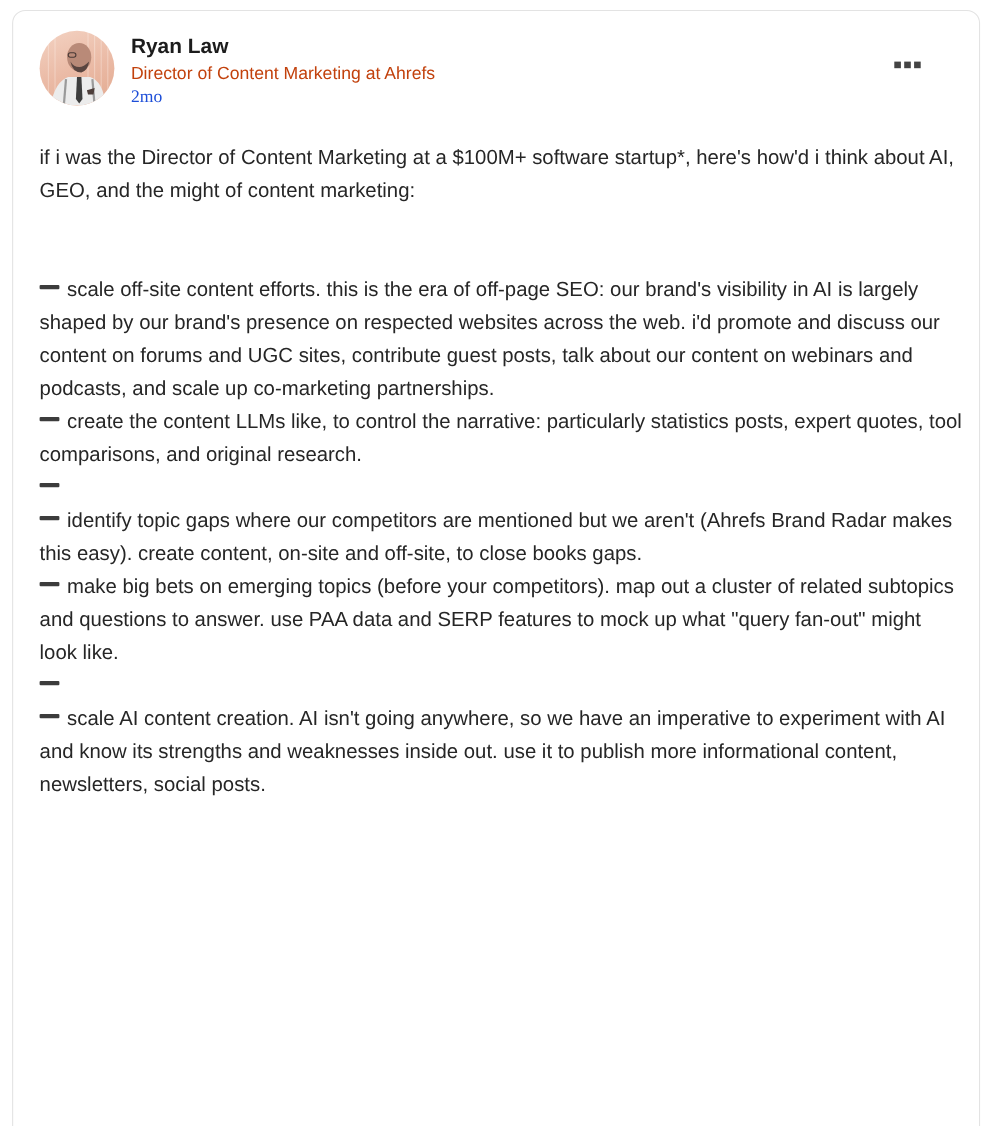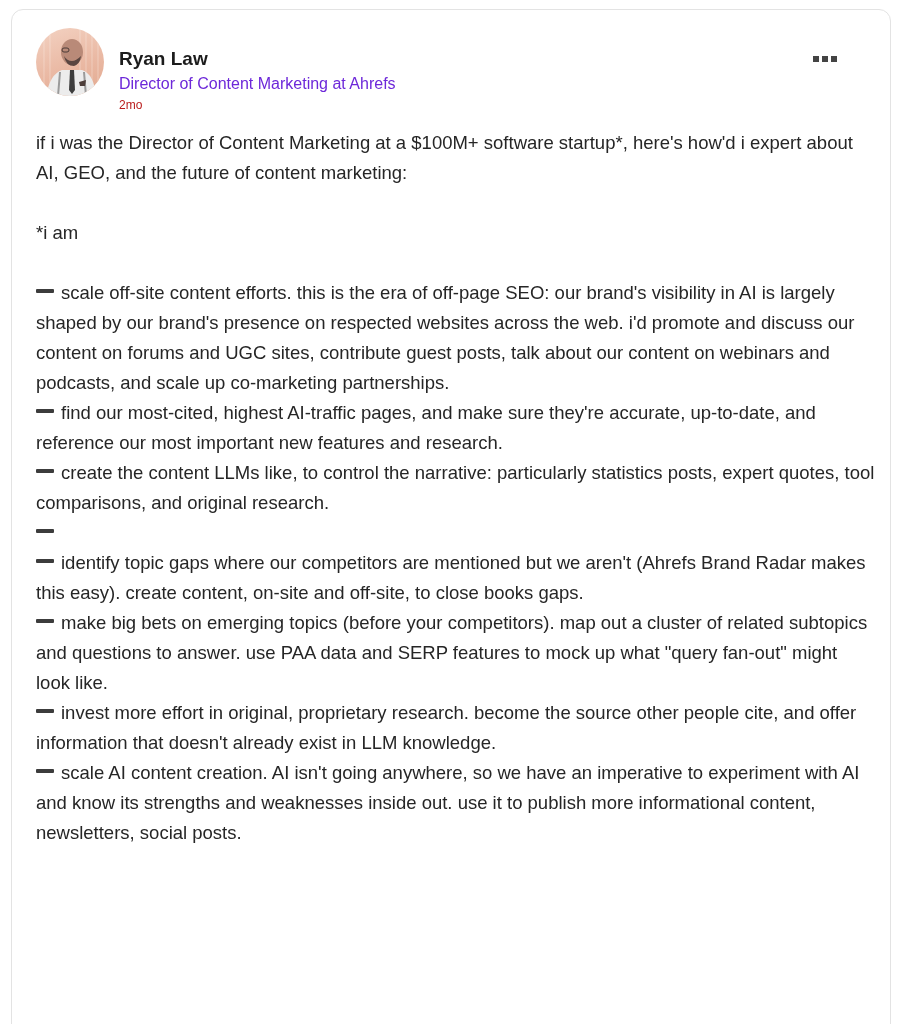--- a/index.html
+++ b/index.html
@@ -33,39 +33,40 @@
     height: 68px;
     border-radius: 50%;
     overflow: hidden;
     position: relative;
     background: linear-gradient(160deg, #f3d2c2 0%, #eab9a4 55%, #e2a98f 100%);
     flex-shrink: 0;
   }
   .avatar svg { position: absolute; left: 0; top: 0; }
   .author {
     margin-left: 15px;
-    margin-top: 20px;
+    margin-top: 4px;
   }
   .author-name {
     font-size: 19px;
     font-weight: bold;
     color: #1c1c1c;
     line-height: 22px;
   }
   .author-headline {
     font-size: 16px;
-    color: #6d28d9;
+    color: #c2410c;
     line-height: 20px;
     margin-top: 4px;
   }
   .post-time {
-    font-size: 12px;
-    color: #b91c1c;
+    font-size: 16px;
+    color: #1d4ed8;
     line-height: 20px;
     margin-top: 1px;
+    font-family: Liberation Serif, serif;
   }
   .more-button {
     position: absolute;
     right: 48px;
     top: 40px;
     width: 34px;
     height: 18px;
     display: flex;
     align-items: center;
     justify-content: center;
@@ -144,27 +145,25 @@
     </div>
   </div>
 
   <div class="more-button">
     <span></span>
     <span></span>
     <span></span>
   </div>
 
   <div class="post-body">
-    <p>if i was the Director of Content Marketing at a $100M+ software startup*, here's how'd i expert about AI, GEO, and the future of content marketing:</p>
+    <p>if i was the Director of Content Marketing at a $100M+ software startup*, here's how'd i think about AI, GEO, and the might of content marketing:</p>
     <div class="spacer"></div>
-    <p>*i am</p>
     <div class="spacer"></div>
 
     <p class="bullet-item"><span class="dash"></span><span>scale off-site content efforts. this is the era of off-page SEO: our brand's visibility in AI is largely shaped by our brand's presence on respected websites across the web. i'd promote and discuss our content on forums and UGC sites, contribute guest posts, talk about our content on webinars and podcasts, and scale up co-marketing partnerships.</span></p>
-    <p class="bullet-item"><span class="dash"></span><span>find our most-cited, highest AI-traffic pages, and make sure they're accurate, up-to-date, and reference our most important new features and research.</span></p>
     <p class="bullet-item"><span class="dash"></span><span>create the content LLMs like, to control the narrative: particularly statistics posts, expert quotes, tool comparisons, and original research.</span></p>
     <p class="bullet-item"><span class="dash"></span></p>
     <p class="bullet-item"><span class="dash"></span><span>identify topic gaps where our competitors are mentioned but we aren't (Ahrefs Brand Radar makes this easy). create content, on-site and off-site, to close books gaps.</span></p>
     <p class="bullet-item"><span class="dash"></span><span>make big bets on emerging topics (before your competitors). map out a cluster of related subtopics and questions to answer. use PAA data and SERP features to mock up what "query fan-out" might look like.</span></p>
-    <p class="bullet-item"><span class="dash"></span><span>invest more effort in original, proprietary research. become the source other people cite, and offer information that doesn't already exist in LLM knowledge.</span></p>
+    <p class="bullet-item"><span class="dash"></span></p>
     <p class="bullet-item"><span class="dash"></span><span>scale AI content creation. AI isn't going anywhere, so we have an imperative to experiment with AI and know its strengths and weaknesses inside out. use it to publish more informational content, newsletters, social posts.</span></p>
   </div>
 </div>
 
 </body></html>

